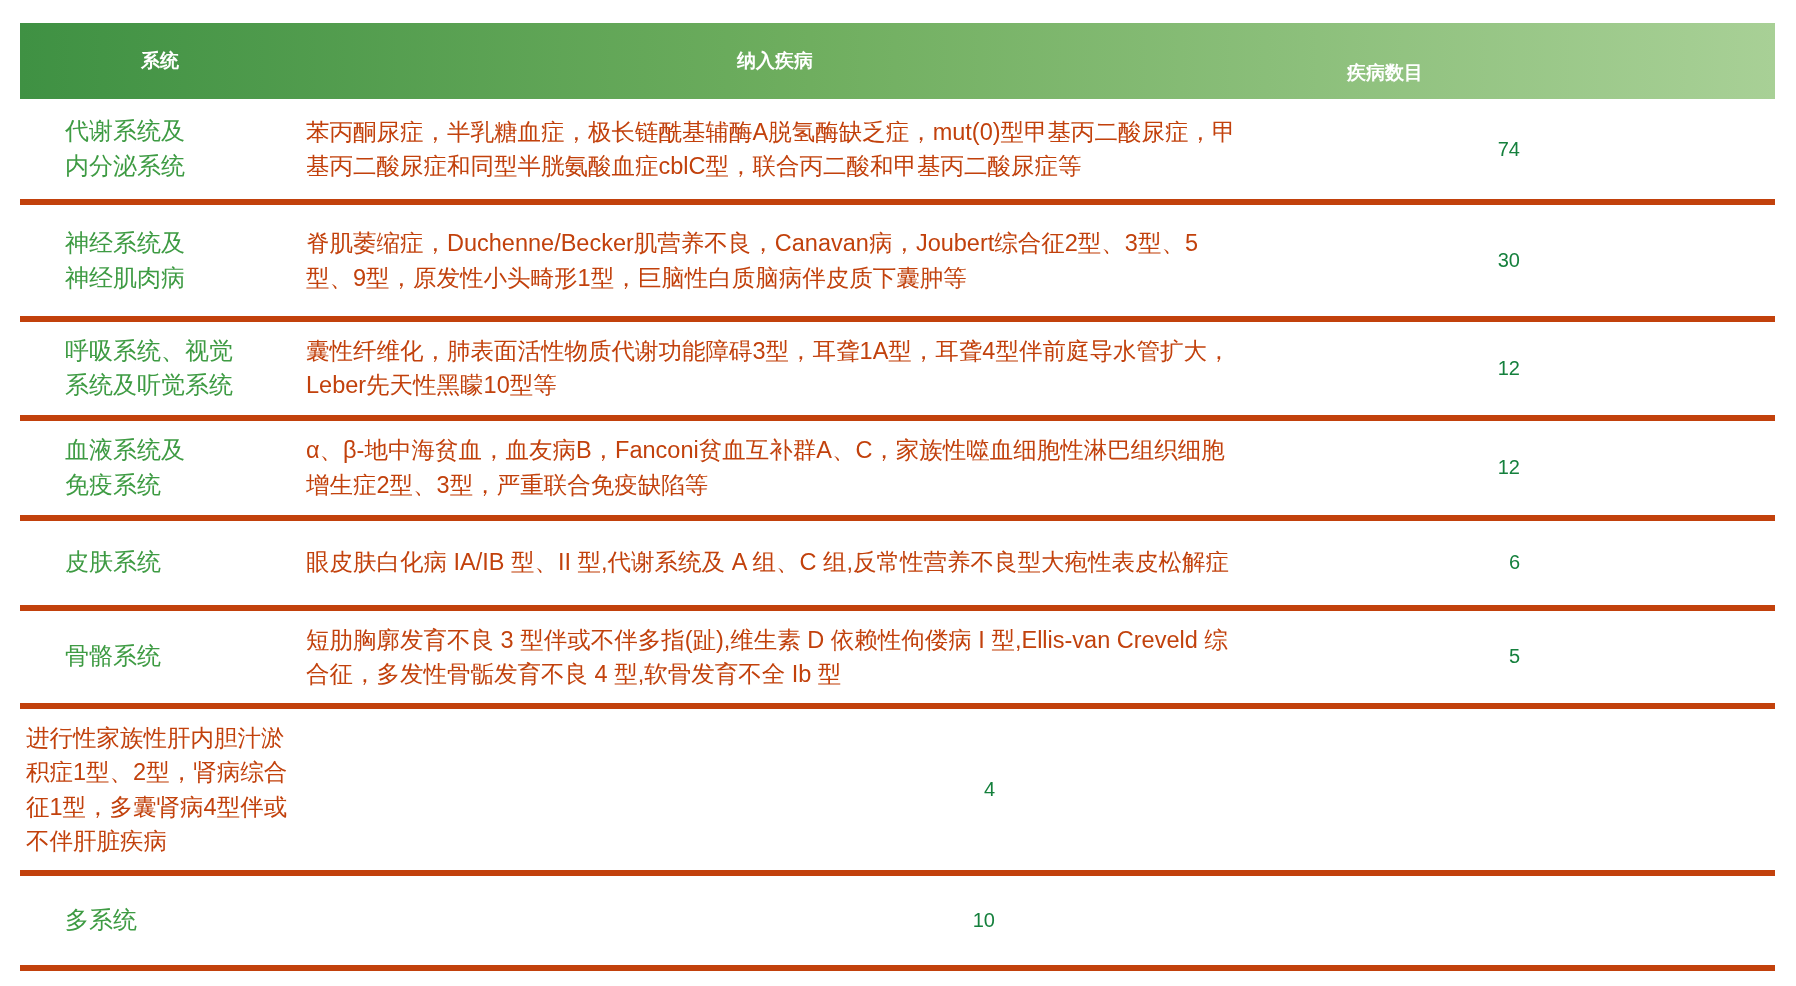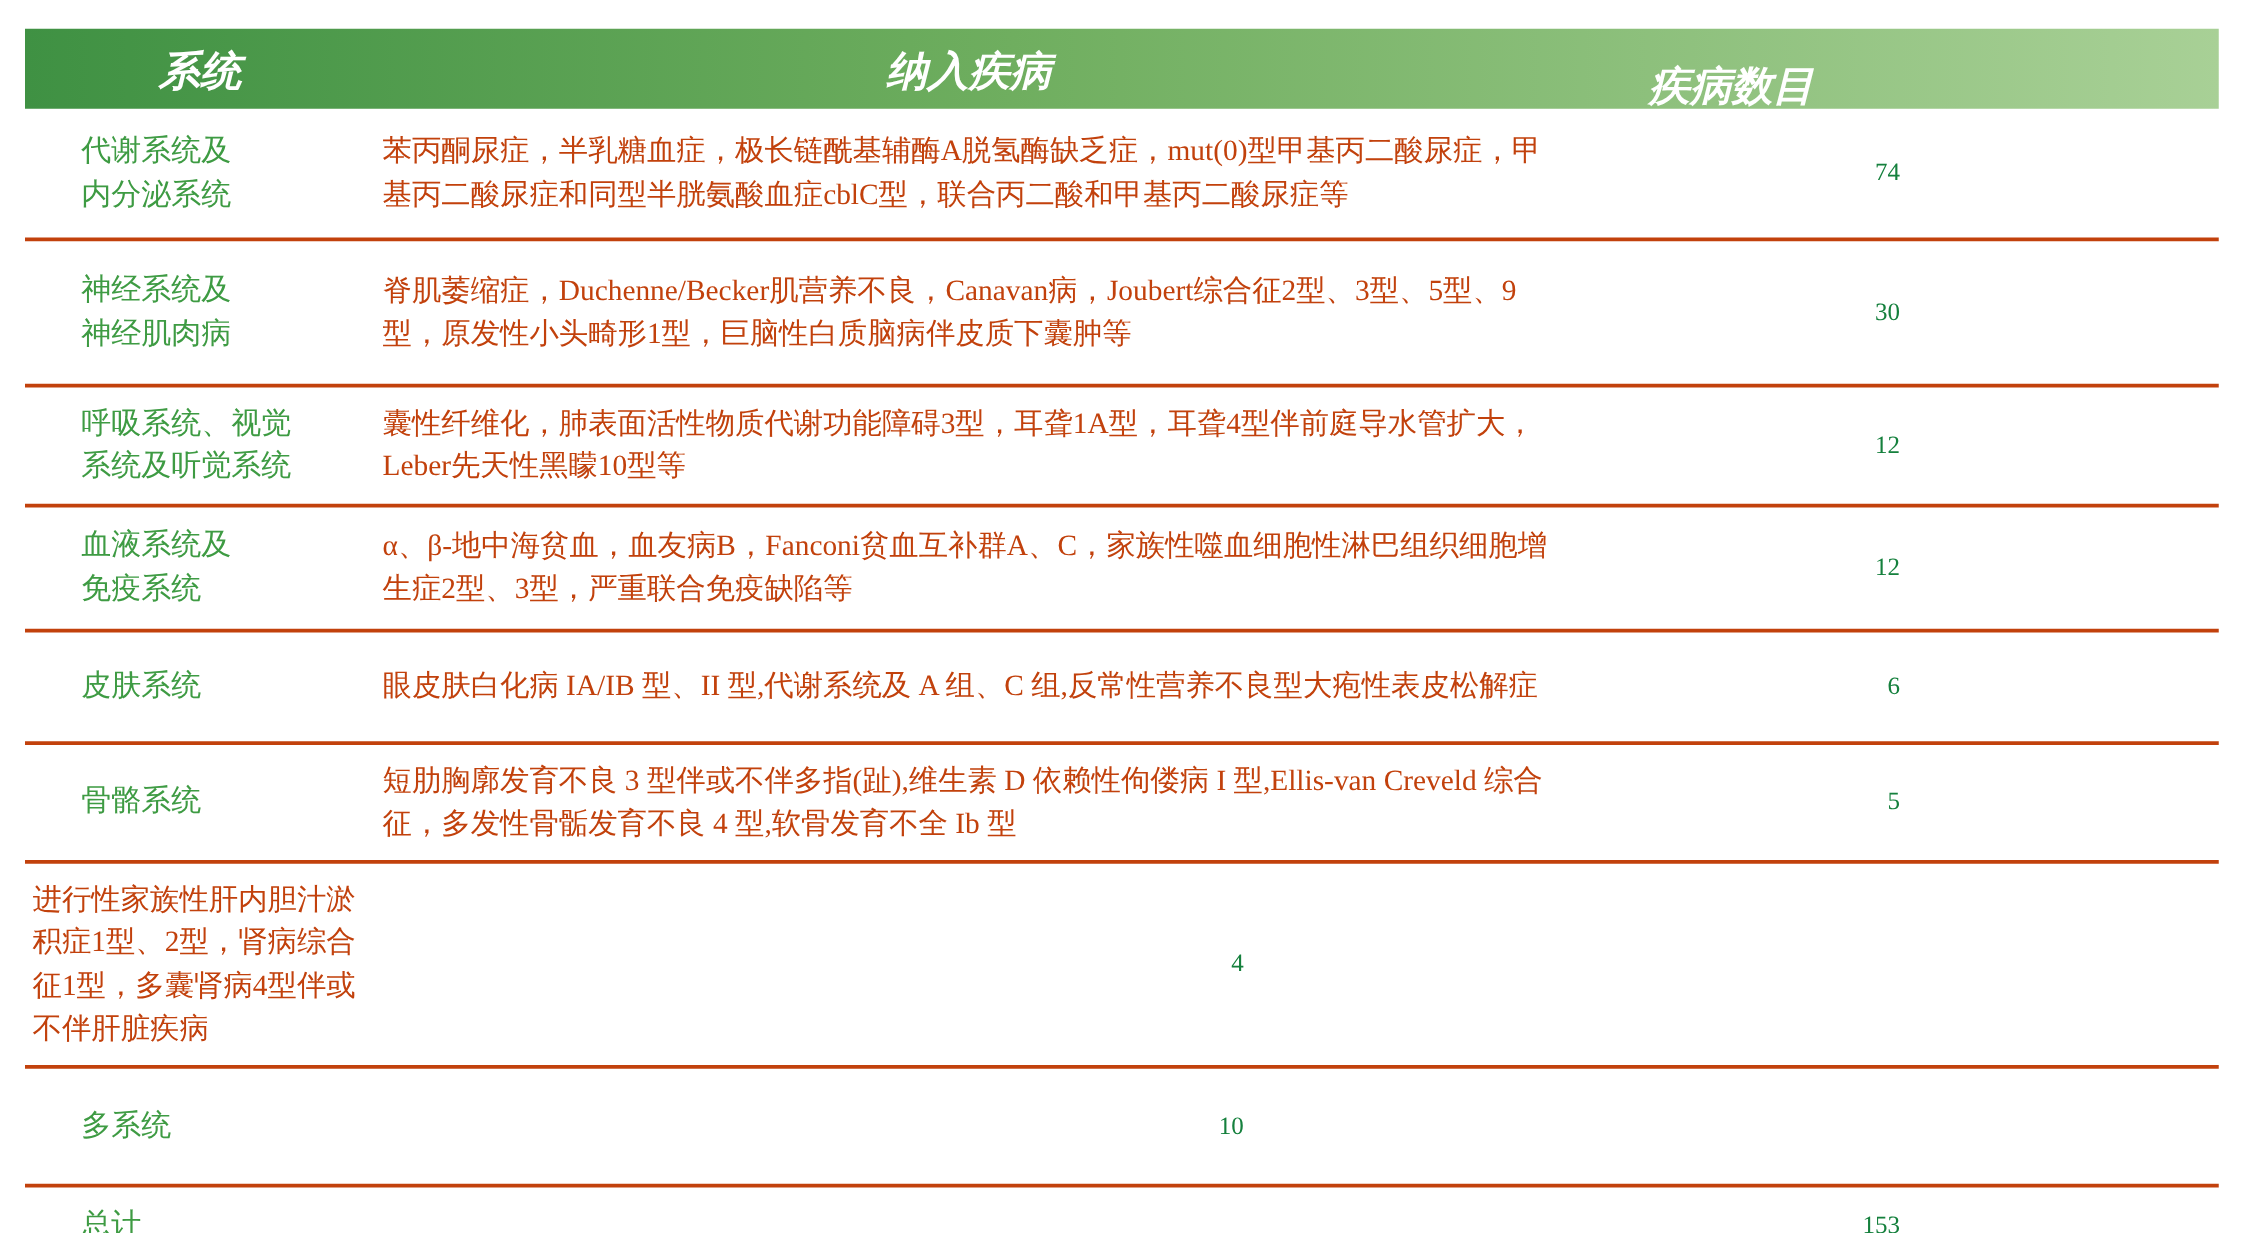--- a/index.html
+++ b/index.html
@@ -10,34 +10,32 @@
     font-family: "Liberation Sans", "DejaVu Sans", sans-serif;
   }
   .table {
     position: absolute;
     left: 20px; top: 23px;
     width: 1755px;
   }
   .header-row {
     display: grid;
     grid-template-columns: 280px 950px 525px;
-    height: 64px;
+    height: 76px;
     align-items: center;
     background: linear-gradient(90deg, #3f9143 0%, #6fae5f 45%, #a8d096 100%);
     color: #ffffff;
-    font-size: 33px;
+    font-size: 19px;
     font-weight: bold;
-    font-style: italic;
   }
   .row {
     display: grid;
     grid-template-columns: 280px 950px 525px;
     align-items: center;
-    border-bottom: 3px solid #c2410c;
-    font-family: Liberation Serif, serif;
+    border-bottom: 6px solid #c2410c;
   }
   .table > div:nth-child(2)  { min-height: 106px; }
   .table > div:nth-child(3)  { min-height: 117px; }
   .table > div:nth-child(4)  { min-height: 93px;  }
   .table > div:nth-child(5)  { min-height: 100px; }
   .table > div:nth-child(6)  { min-height: 90px;  }
   .table > div:nth-child(7)  { min-height: 92px;  }
   .table > div:nth-child(8)  { min-height: 95px;  }
   .table > div:nth-child(9)  { min-height: 95px;  }
   .table > div:nth-child(10) { min-height: 63px; border-bottom-width: 3px; }

